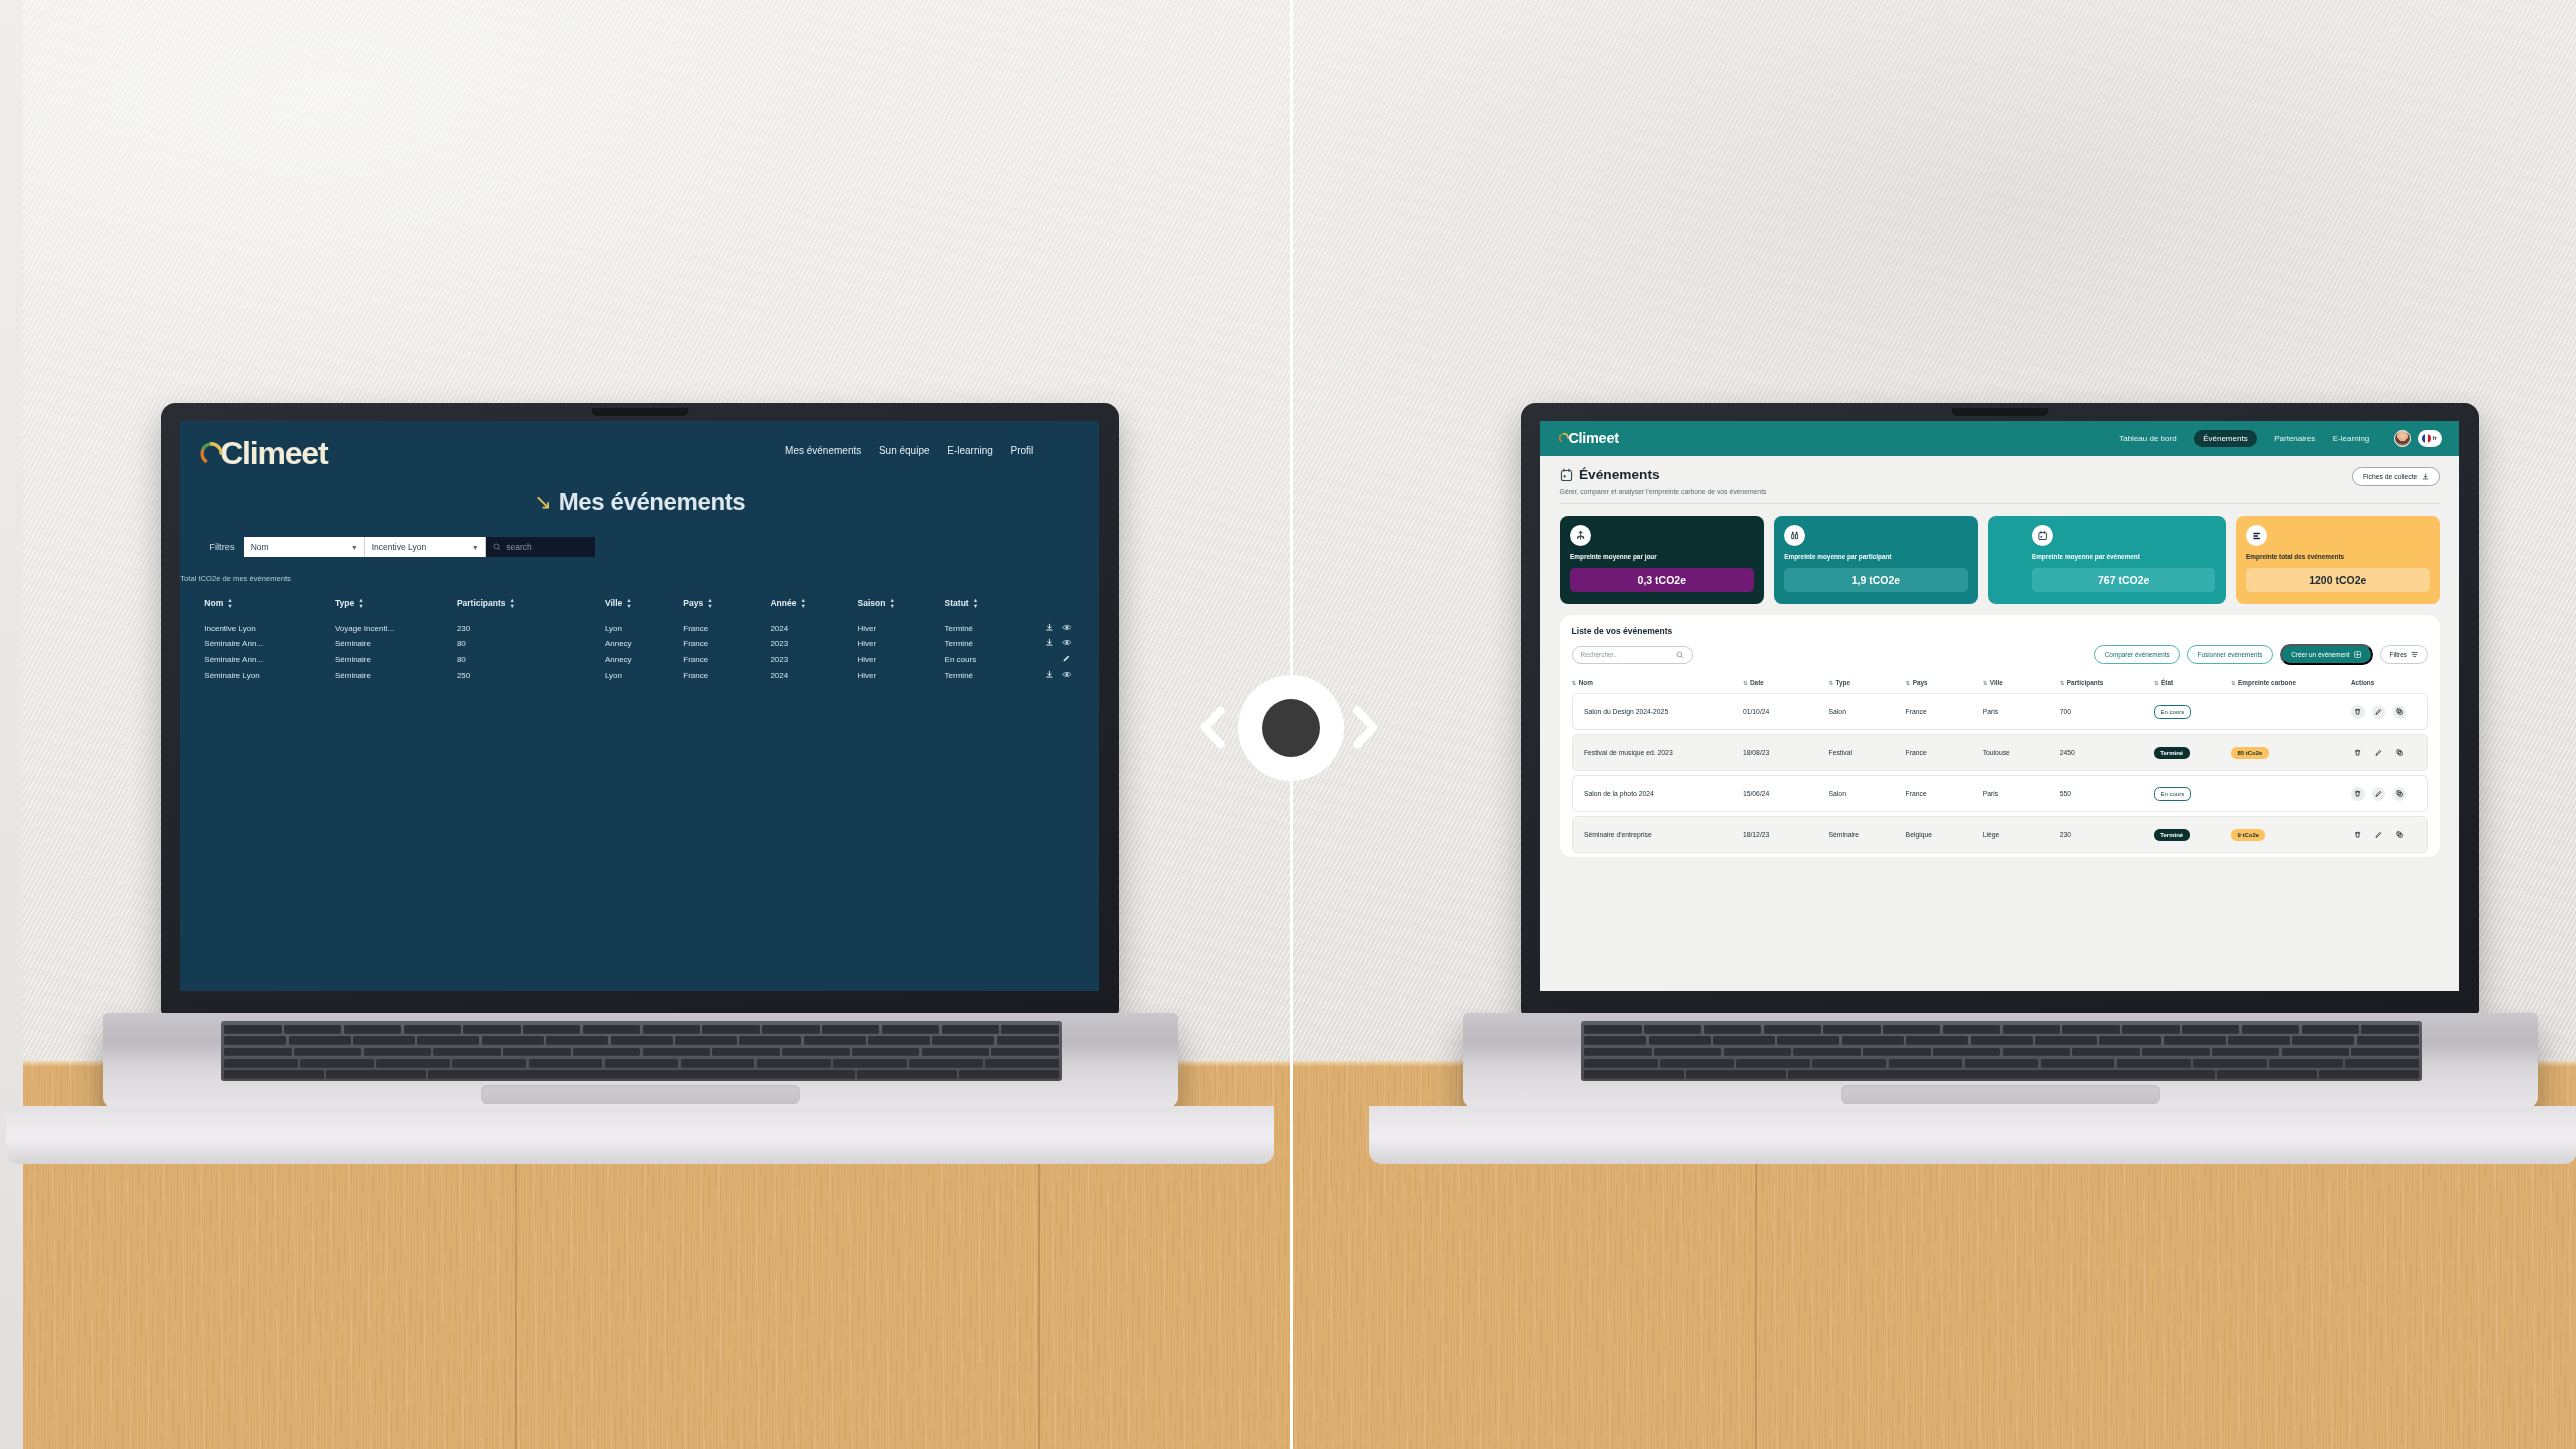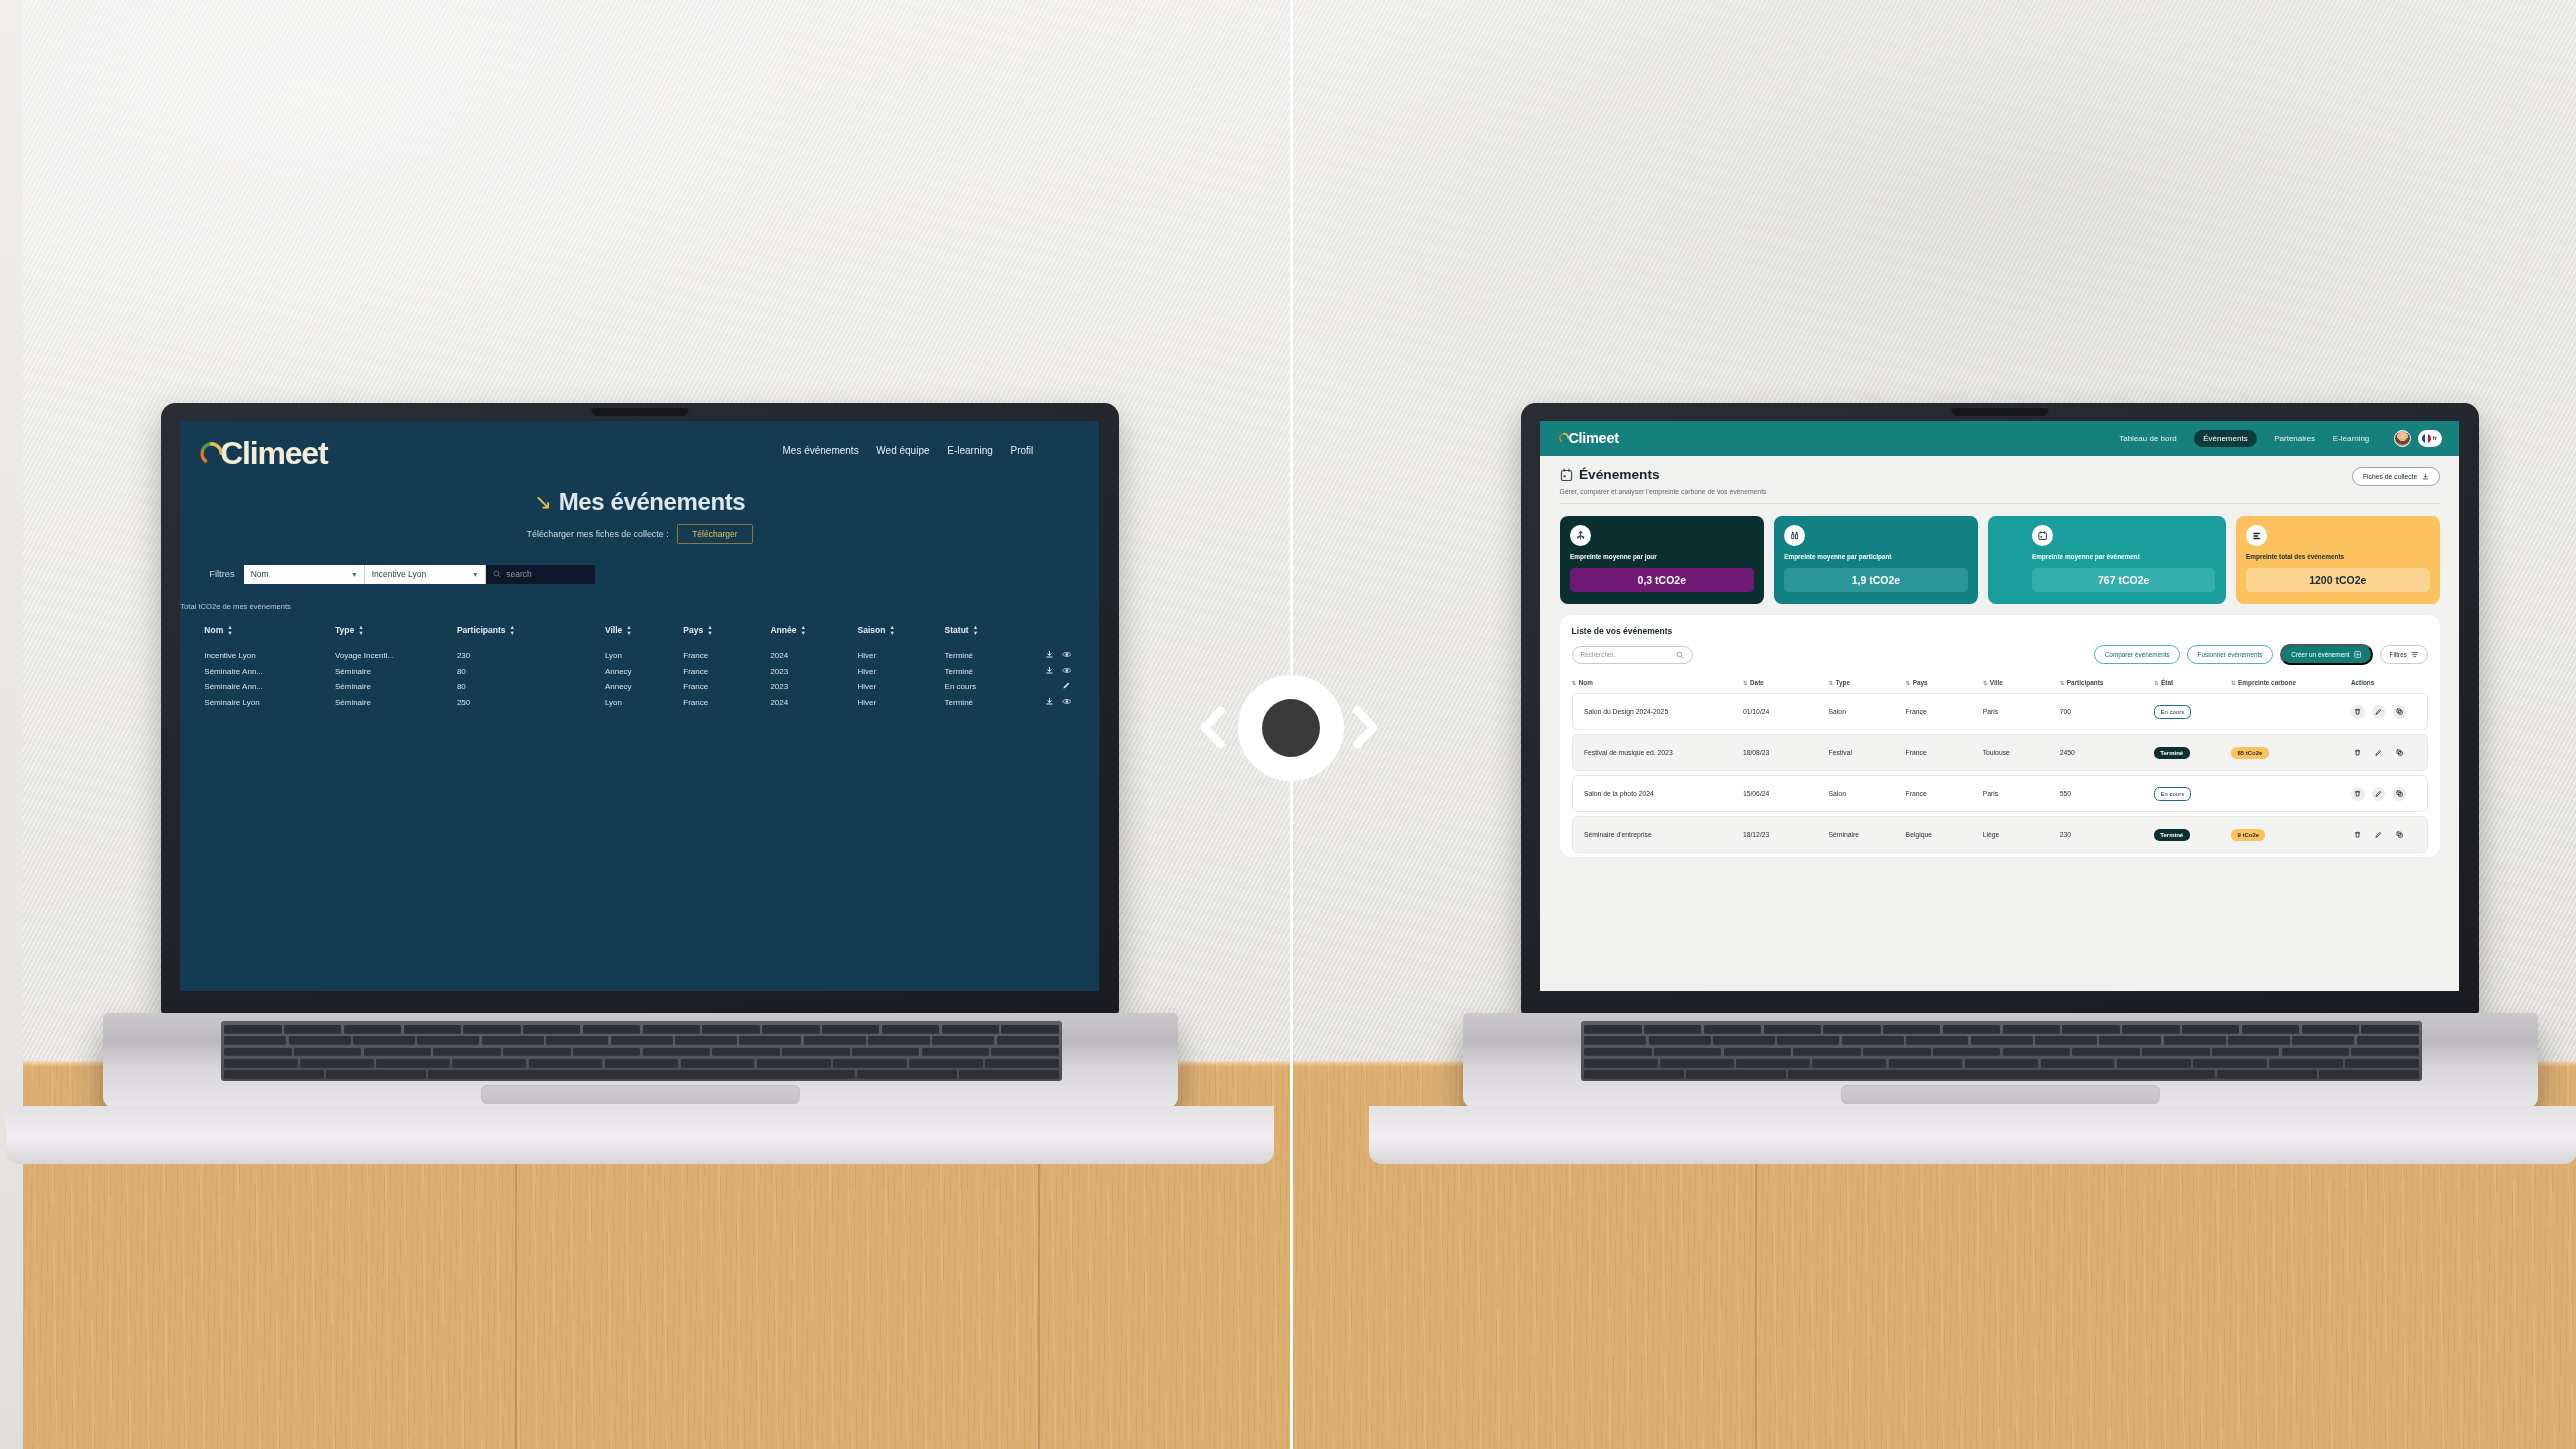--- a/index.html
+++ b/index.html
@@ -319,34 +319,30 @@
               <svg width="27" height="27" viewBox="0 0 34 34">
                 <circle cx="17" cy="17" r="12" fill="none" stroke="#e07a2a" stroke-width="4" stroke-dasharray="40 100" transform="rotate(120 17 17)"></circle>
                 <circle cx="17" cy="17" r="12" fill="none" stroke="#4a9b4f" stroke-width="4" stroke-dasharray="26 100" transform="rotate(205 17 17)"></circle>
                 <circle cx="17" cy="17" r="12" fill="none" stroke="#e8c05a" stroke-width="4" stroke-dasharray="22 100" transform="rotate(262 17 17)"></circle>
               </svg>
             </span>
             <span>Climeet</span>
           </div>
           <div class="old-nav">
             <span>Mes événements</span>
-            <span>Wed équipe</span>
+            <span>Sun équipe</span>
             <span>E-learning</span>
             <span>Profil</span>
           </div>
         </div>
 
         <div class="old-hero">
           <div class="old-title">
             <span class="arrow-dl">↘</span>
             <span>Mes événements</span>
-          </div>
-          <div class="old-dl-row">
-            <span>Télécharger mes fiches de collecte :</span>
-            <button class="btn-gold">Télécharger</button>
           </div>
         </div>
 
         <div class="filters-row">
           <span class="filters-label">Filtres</span>
           <div class="sel">
             <span>Nom</span>
             <span class="cv">▼</span>
           </div>
           <div class="sel">

